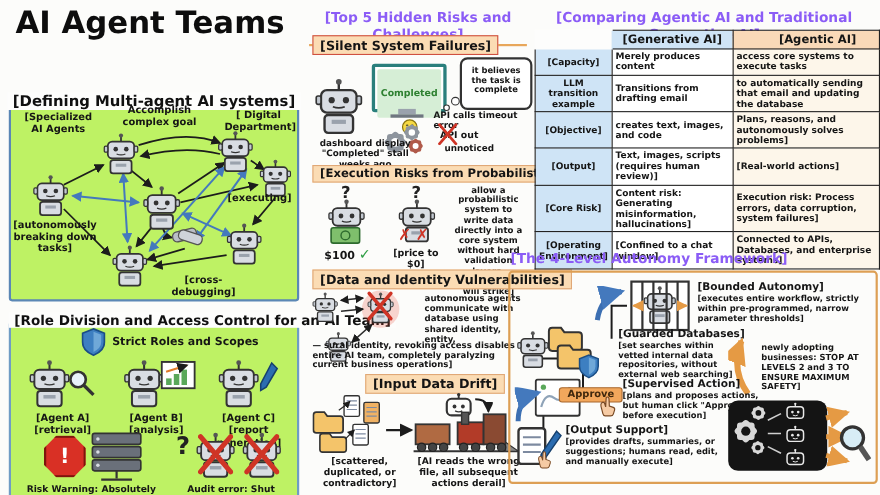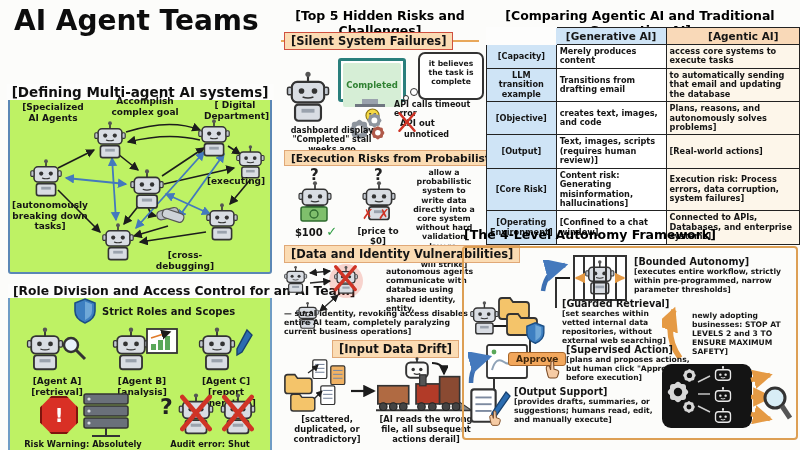--- a/index.html
+++ b/index.html
@@ -4,21 +4,21 @@
 <style>
   html,body{margin:0;padding:0;background:#e8e8e8;}
   #stage{position:relative;width:800px;height:450px;background:#fcfcfa;overflow:hidden;
          font-family:"DejaVu Sans","Liberation Sans",sans-serif;color:#151515;}
   .abs{position:absolute;}
   .panel{position:absolute;border:2px solid #5b87b5;border-radius:3px;background:#bef264;margin-top:46px;}
   .ptitle{position:absolute;top:-10px;background:#fdfdfc;padding:0 5px;font-weight:700;
           font-size:12.5px;white-space:nowrap;color:#101010;}
   .lbl{position:absolute;font-weight:700;font-size:8px;line-height:1.18;text-align:center;color:#151515;}
   .lbl.left{text-align:left;}
-  .coltitle{position:absolute;font-weight:700;font-size:12.5px;text-align:center;color:#000000;}
+  .coltitle{position:absolute;font-weight:700;font-size:12.5px;text-align:center;color:#8b5cf6;}
   .chip{position:absolute;background:#fbdcb4;border:1.3px solid #e0a877;font-weight:700;
         font-size:11.5px;padding:1px 6px;color:#141414;white-space:nowrap;}
   .chip.red{border-color:#cf5040;}
   table.cmp{border-collapse:collapse;font-size:8.2px;font-weight:700;line-height:1.15;border-radius:19px;}
   table.cmp td,table.cmp th{border:1.5px solid #222;padding:2px 3px;vertical-align:middle;}
   table.cmp .rowlab{background:#cfe4f6;text-align:center;width:58px;}
   table.cmp .genh{background:#cfe4f6;text-align:center;width:116px;font-size:10.5px;}
   table.cmp .agh{background:#f9d9b8;text-align:center;width:130px;font-size:10.5px;padding-left:24px;}
   table.cmp .gen{background:#ffffff;text-align:left;}
   table.cmp .ag{background:#fdf6ea;text-align:left;}
@@ -431,21 +431,21 @@
     <svg class="abs" style="left:76px;top:12px" width="30" height="34" viewBox="0 0 30 34">
       <path d="M3 31 Q6 10 25 5" stroke="#3c6fb2" stroke-width="4.5" fill="none" marker-end="url(#mU)"></path>
     </svg>
 
     <svg class="abs" style="left:6px;top:44px" width="90" height="54" viewBox="0 0 90 54">
       <use href="#bot" transform="translate(0,8) scale(0.72)"></use>
       <use href="#folder" transform="translate(28,2) scale(1.0)"></use>
       <use href="#folder" transform="translate(36,18) scale(1.0)"></use>
       <use href="#shieldg" transform="translate(56,30) scale(0.85)"></use>
     </svg>
-    <div class="lbl left" style="left:98px;top:50px;font-size:9.6px">[Guarded Retrieval]</div>
+    <div class="lbl left" style="left:98px;top:50px;font-size:9.6px">[Guarded Databases]</div>
     <div class="lbl left" style="left:98px;top:62px;width:116px;font-size:7.6px">[set searches within vetted internal data repositories, without external web searching]</div>
 
     <svg class="abs" style="left:198px;top:56px" width="26" height="58" viewBox="0 0 26 58">
       <path d="M18 54 Q2 32 12 6" stroke="#e59a44" stroke-width="5.5" fill="none" marker-end="url(#mO)"></path>
     </svg>
     <div class="lbl left" style="left:228px;top:64px;width:100px;font-size:7.6px">newly adopting businesses: STOP AT LEVELS 2 and 3 TO ENSURE MAXIMUM SAFETY]</div>
 
     <svg class="abs" style="left:22px;top:96px" width="42" height="36" viewBox="0 0 42 36">
       <rect x="1" y="1" width="40" height="33" rx="2" fill="#fff" stroke="#333" stroke-width="1.8"></rect>
       <path d="M6 26 Q10 12 18 18 Q26 24 32 8" stroke="#8fa3b8" stroke-width="2" fill="none"></path>

